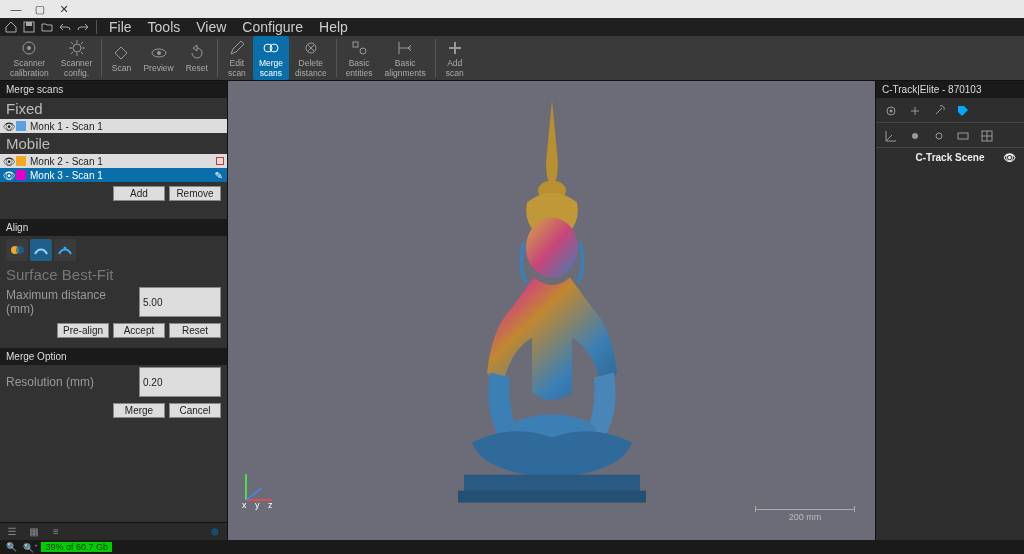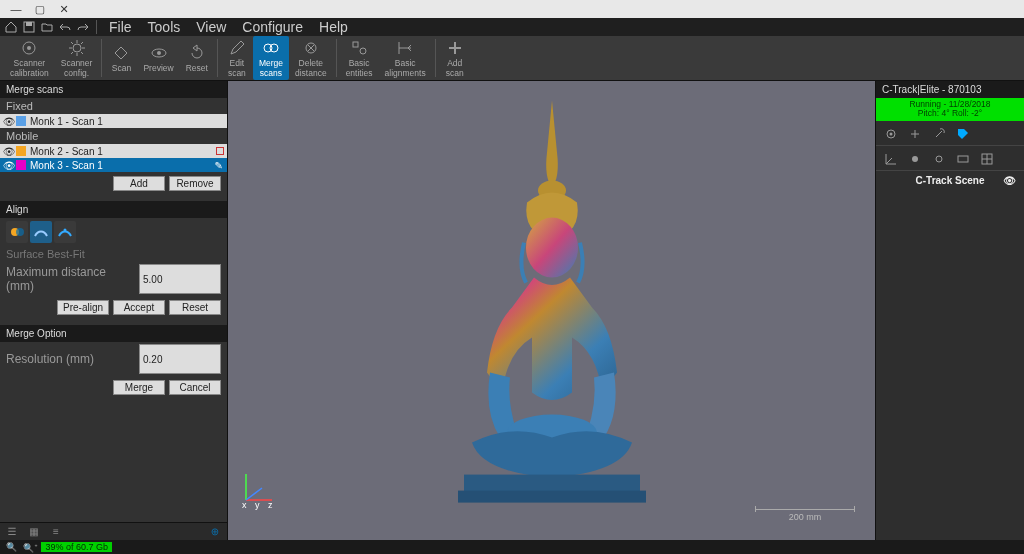--- a/index.html
+++ b/index.html
@@ -11,21 +11,21 @@
 .menubar .iconbtn { width: 18px; height: 16px; display: flex; align-items: center; justify-content: center; color: #aaa; }
 .menubar .menuitem { padding: 0 8px; color: #ccc; font-size: 14px; cursor: pointer; }
 .ribbon { height: 45px; background: #3a3a3a; display: flex; align-items: center; padding: 2px 4px; border-bottom: 1px solid #111; }
 .ribbon .rbtn { display: flex; flex-direction: column; align-items: center; justify-content: center; padding: 2px 6px; color: #aaa; font-size: 8.5px; line-height: 1.1; cursor: pointer; text-align: center; }
 .ribbon .rbtn .ricon { width: 20px; height: 20px; margin-bottom: 1px; display: flex; align-items: center; justify-content: center; }
 .ribbon .rbtn.active { background: #0a6eab; color: #fff; border-radius: 2px; }
 .ribbon .sep { width: 1px; height: 38px; background: #555; margin: 0 3px; }
 .workspace { position: absolute; top: 81px; left: 0; right: 0; bottom: 14px; display: flex; }
 .leftpanel { width: 228px; background: #323232; display: flex; flex-direction: column; border-right: 1px solid #111; }
 .panel-header { background: #1a1a1a; padding: 3px 6px; font-size: 10px; color: #ddd; font-weight: 500; }
-.sublabel { padding: 2px 6px; font-size: 11px; color: #bbb; }
+.sublabel { padding: 2px 6px; font-size: 15px; color: #bbb; }
 .scanrow { display: flex; align-items: center; height: 14px; font-size: 10px; background: #ddd; color: #222; padding-left: 2px; }
 .scanrow .eye { width: 14px; text-align: center; }
 .scanrow .swatch { width: 10px; height: 10px; margin-right: 4px; }
 .scanrow.selected { background: #0a6eab; color: #fff; }
 .btnrow { display: flex; justify-content: flex-end; gap: 4px; padding: 4px 6px; }
 .btn { background: #ddd; color: #222; border: 1px solid #888; padding: 1px 0; font-size: 10px; width: 52px; text-align: center; cursor: pointer; }
 .alignicons { display: flex; gap: 2px; padding: 3px 6px; }
 .alignicons .ai { width: 22px; height: 22px; border-radius: 2px; display: flex; align-items: center; justify-content: center; cursor: pointer; }
 .formrow { display: flex; align-items: center; padding: 2px 6px; gap: 6px; }
 .formrow .flabel { flex: 1; font-size: 12px; color: #999; }
@@ -229,21 +229,21 @@
       <span class="swatch" style="background:#e400c8"></span>
       <span>Monk 3 - Scan 1</span>
       <span style="flex:1"></span>
         <span style="margin-right:4px">✎</span>
     </div>
     <div class="btnrow">
       <div class="btn">Add</div>
       <div class="btn">Remove</div>
     </div>
 
-    <div class="panel-header" style="margin-top:6px">Align</div>
+    <div class="panel-header" style="margin-top:14px">Align</div>
     <div class="alignicons">
       <div class="ai" style="background:#3a3a3a">
           <svg width="16" height="16">
             <circle cx="6" cy="8" r="4" fill="#f5a623"></circle>
             <circle cx="11" cy="8" r="4" fill="#0a6eab" opacity=".7"></circle>
           </svg>
         </div>
       <div class="ai" style="background:#1e5f8a">
           <svg width="16" height="16">
             <path d="M2 12c3-6 9-6 12 0" fill="none" stroke="#9cf" stroke-width="2"></path>
@@ -334,24 +334,20 @@
       <span style="position:absolute;left:4px;bottom:-2px;letter-spacing:3px">x y z</span>
     </div>
     <div class="scalebar">
       <div class="bar"></div>
       <span>200 mm</span>
     </div>
   </div>
 
   <div class="rightpanel">
     <div class="rp-header">C-Track|Elite - 870103</div>
-    <div class="rp-status">
-      <div>Running - 11/28/2018</div>
-      <div>Pitch: 4°  Roll: -2°</div>
-    </div>
     <div class="rp-icons">
       <span class="rpi">
           <svg width="14" height="14">
             <circle cx="7" cy="7" r="4" fill="none" stroke="currentColor"></circle>
             <circle cx="7" cy="7" r="1.5" fill="currentColor"></circle>
           </svg>
         </span>
       <span class="rpi">
           <svg width="14" height="14">
             <path d="M3 7h8M7 3v8" stroke="currentColor"></path>

